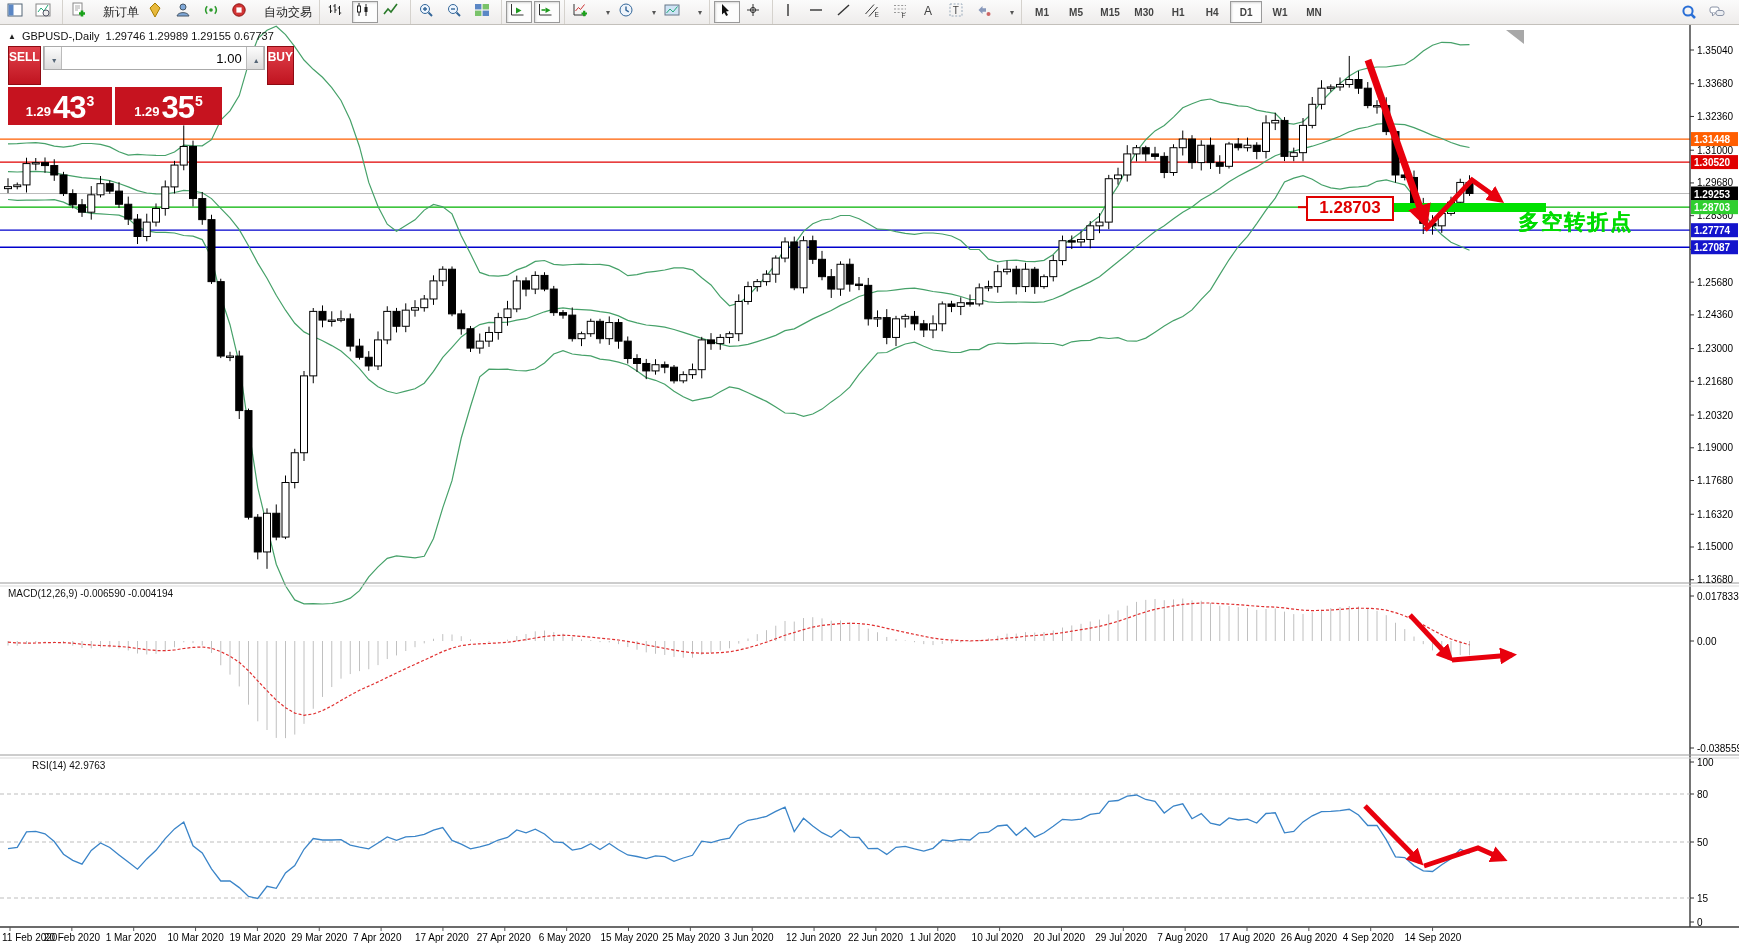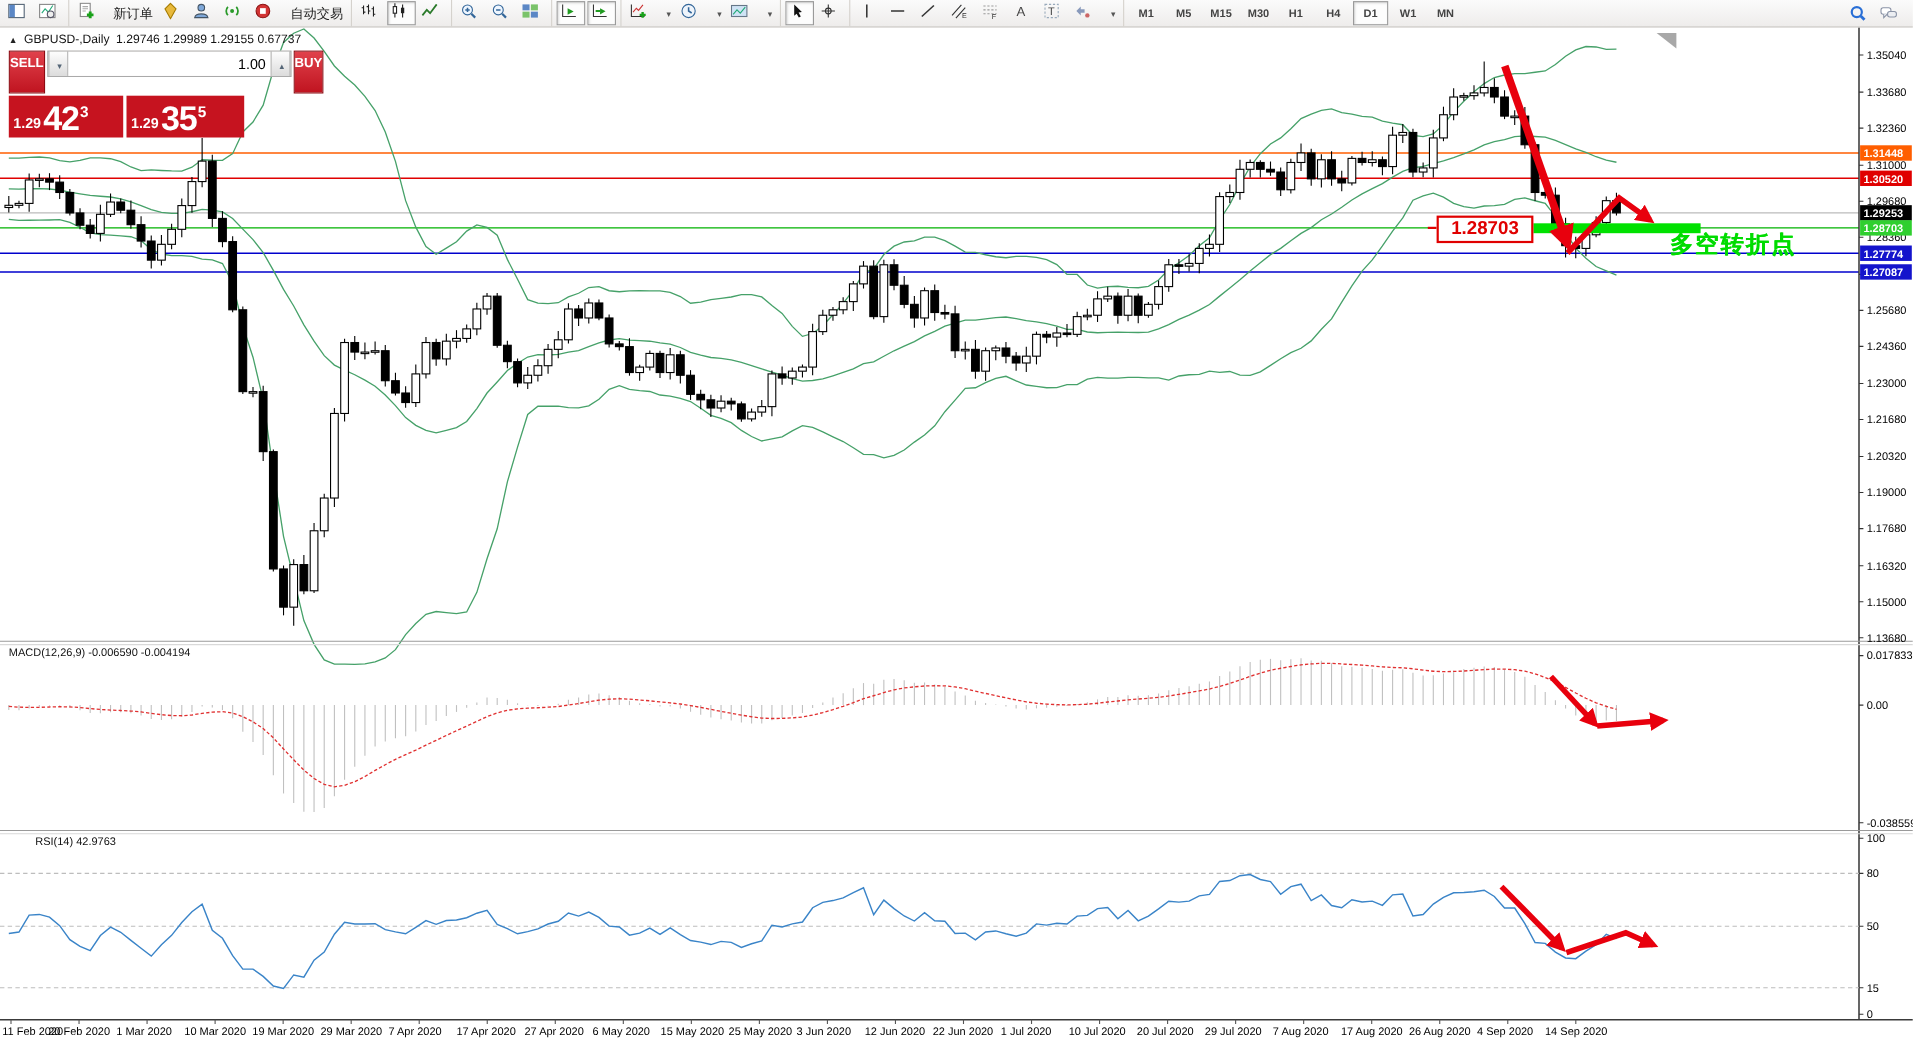--- a/index.html
+++ b/index.html
@@ -26,21 +26,21 @@
   .ocp-top{display:flex;height:39px;gap:2px;}
   .ocp-hbtn{background:linear-gradient(#e0414b,#c01420);color:#fff;font-size:12px;font-weight:bold;
     border:1px solid #8e0a12;width:50px;text-align:center;line-height:20px;}
   .ocp-vol{display:flex;flex:1;height:22px;border:1px solid #aaa;background:#e9e7e4;}
   .vol-btn{width:18px;border:none;background:linear-gradient(#fdfdfd,#dcdcdc);border-left:1px solid #bbb;border-right:1px solid #bbb;
     position:relative;}
   .vol-btn span{font-size:7px;color:#567;}
   #volume-input{flex:1;border:none;outline:none;text-align:right;font-size:13px;padding:0 4px;background:#fff;
     font-family:"Liberation Sans",sans-serif;}
   .ocp-prices{display:flex;gap:3px;margin-top:2px;}
-  .price-box{background:#c6131f;color:#fff;height:36px;display:flex;align-items:flex-end;
+  .price-box{background:#c6131f;color:#fff;height:36px;display:flex;align-items:flex-end;justify-content:center;
     padding:0 4px 2px 4px;}
   .price-box .p-small{font-size:13px;font-weight:bold;margin:0 2px 4px 0;}
   .price-box .p-big{font-size:31px;font-weight:bold;line-height:30px;letter-spacing:-1px;}
   .price-box .p-sup{font-size:14px;font-weight:bold;margin:0 0 14px 1px;}
   #sell-price-box{width:98px;}
   #buy-price-box{width:101px;}
   
   .pane-label{position:absolute;left:8px;z-index:20;font-size:10px;color:#111;}
   #macd-label{top:588px;}
   #rsi-label{top:760px;margin-left:24px;}
@@ -945,21 +945,21 @@
       <div class="ocp-vol">
         <button class="vol-btn"><span>▼</span></button>
         <input id="volume-input" value="1.00" style="">
         <button class="vol-btn"><span>▲</span></button>
       </div>
       <div class="ocp-hbtn">BUY</div>
     </div>
     <div class="ocp-prices">
       <div class="price-box" id="sell-price-box">
         <span class="p-small">1.29</span>
-        <span class="p-big">42</span>
+        <span class="p-big">43</span>
         <span class="p-sup">3</span>
       </div>
       <div class="price-box" id="buy-price-box">
         <span class="p-small">1.29</span>
         <span class="p-big">35</span>
         <span class="p-sup">5</span>
       </div>
     </div>
   </div>
 

